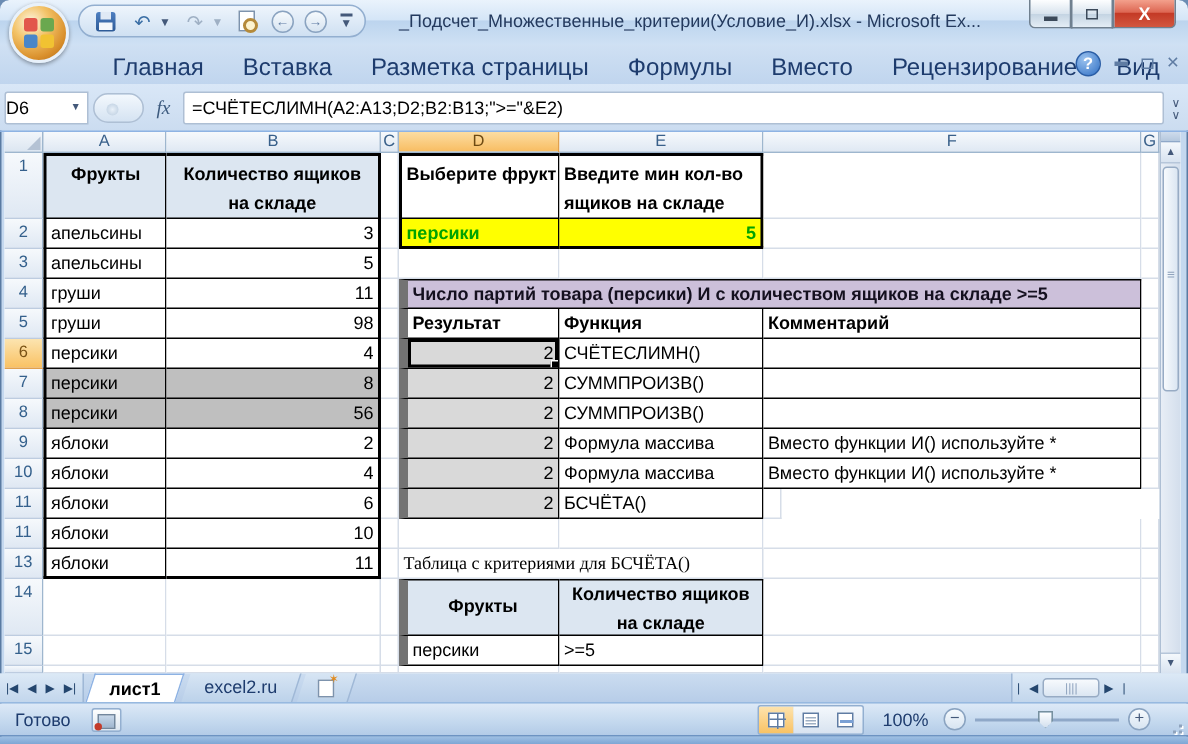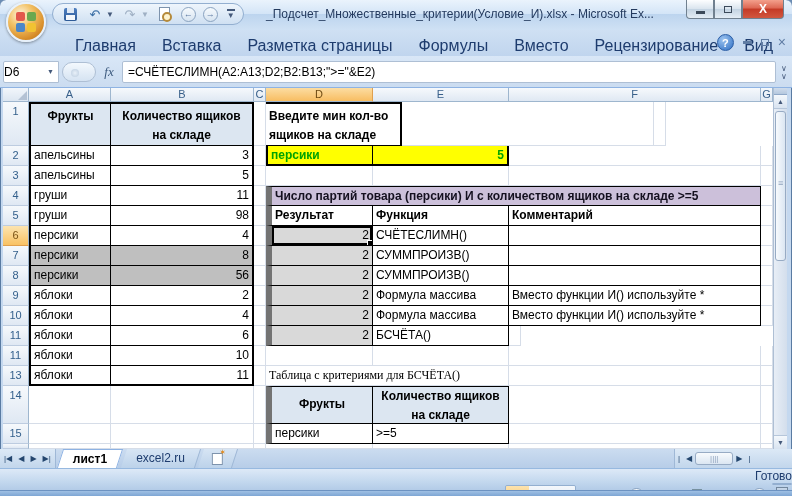--- a/index.html
+++ b/index.html
@@ -126,21 +126,21 @@
   .insicon{transform:skewX(18deg);width:11px;height:12px;background:#fff;border:1px solid #7d93ad;position:relative;}
   .insicon:after{content:"✶";position:absolute;right:-4px;top:-6px;font-size:8px;color:#e08a1e;}
   .hscroll{margin-left:auto;display:flex;align-items:center;height:100%;width:118px;background:linear-gradient(#dce9f6,#c2d6ec);
     border-left:1px solid #9fb8d6;}
   .hs-el{font-size:8px;color:#24466e;padding:0 3px;}
   .hs-thumb{width:38px;height:13px;background:linear-gradient(#f7fafd,#dbe6f2);border:1px solid #97abc4;border-radius:3px;
     text-align:center;font-size:8px;color:#8fa3bd;line-height:11px;}
   
   .statusbar{position:absolute;left:0;top:468px;width:792px;height:22px;
     background:linear-gradient(#dde9f7,#c3d8ee 60%,#b3cbe7);border-top:1px solid #97b9e0;
-    display:flex;align-items:flex-end;font-size:12px;color:#1e3c6e;flex-direction:column;}
+    display:flex;align-items:center;font-size:12px;color:#1e3c6e;}
   .ready{margin-left:10px;}
   .macrobtn{margin-left:14px;width:20px;height:16px;background:linear-gradient(#fdfefe,#dce6f0);
     border:1px solid #93afd0;border-radius:2px;position:relative;}
   .macrobtn:before{content:"";position:absolute;left:3px;top:3px;width:10px;height:8px;background:
     linear-gradient(#c8d8ea,#9fb6cf);border:1px solid #72879d;}
   .macrobtn:after{content:"";position:absolute;left:1px;top:9px;width:5px;height:5px;border-radius:50%;background:#c33b2a;}
   .sb-right{margin-left:auto;display:flex;align-items:center;}
   .viewbtns{display:flex;border:1px solid #93afd0;border-radius:2px;overflow:hidden;}
   .vbtn{width:23px;height:18px;display:flex;align-items:center;justify-content:center;background:linear-gradient(#f4f8fc,#d8e3f0);}
   .vbtn.sel{background:linear-gradient(#fde3ae,#f9c264);}
@@ -259,20 +259,21 @@
         <div class="c w-e ch">E</div>
         <div class="c w-f ch">F</div>
         <div class="c w-g ch">G</div>
       </div>
 
       <div class="r h44">
         <div class="c w-num rn">1</div>
         <div class="c w-a hdrblue bold ctr t2 l2 r1 b1" style="padding-top:3px">Фрукты</div>
         <div class="c w-b hdrblue bold ctr wrap t2 r2 b1" style="padding-top:3px">Количество ящиков на складе</div>
         <div class="c w-c"></div>
+        <div class="c w-d bold t2 l2 r1 b1" style="padding-top:3px">Выберите фрукт</div>
         <div class="c w-e bold wrap t2 r2 b1" style="padding-top:3px">Введите мин кол-во ящиков на складе</div>
         <div class="c w-f"></div>
         <div class="c w-g"></div>
       </div>
 
       <div class="r h20">
         <div class="c w-num rn">2</div>
         <div class="c w-a l2 r1 b1">апельсины</div>
         <div class="c w-b num r2 b1">3</div>
         <div class="c w-c"></div>

